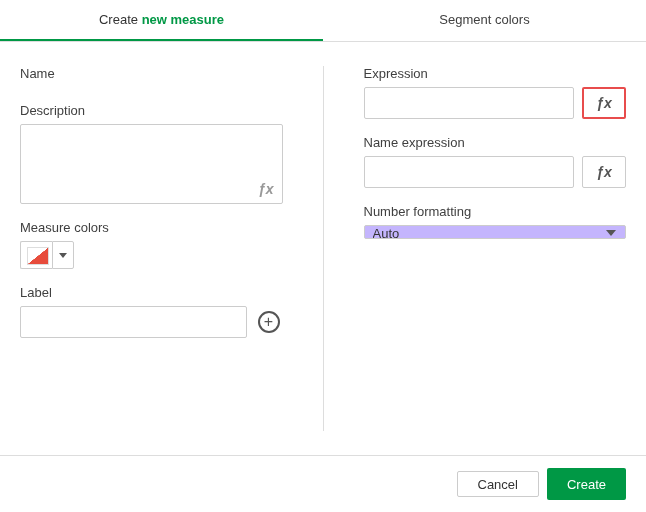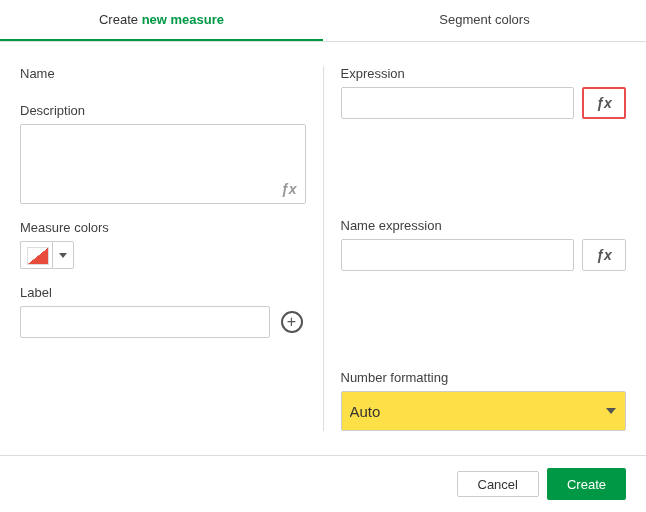--- a/index.html
+++ b/index.html
@@ -41,37 +41,36 @@
     .tab.active {
       border-bottom: 2px solid #009845;
       color: #333;
     }
 
     
     .content {
       flex: 1;
       display: flex;
       padding: 24px 20px;
-      gap: 17px;
+      gap: 40px;
       overflow: auto;
     }
 
     .left-panel {
       flex: 1;
       display: flex;
       flex-direction: column;
       gap: 16px;
     }
 
     .right-panel {
       flex: 1;
       display: flex;
       flex-direction: column;
       gap: 16px;
-      justify-content: space-between;
     }
 
     .divider {
       width: 1px;
       background: #ddd;
       align-self: stretch;
     }
 
     .field-label {
       font-size: 13px;
@@ -259,28 +258,28 @@
       color: #555;
     }
 
     .number-formatting-select {
       position: relative;
       width: 100%;
     }
 
     .number-formatting-select select {
       width: 100%;
-      height: 40px;
+      height: 14px;
       border: 1px solid #ccc;
       border-radius: 2px;
       padding: 0 30px 0 8px;
-      font-size: 15px;
+      font-size: 13px;
       color: #333;
       appearance: none;
-      background: #fde047;
+      background: #c4b5fd;
       cursor: pointer;
       outline: none;
     }
 
     .select-arrow {
       position: absolute;
       right: 10px;
       top: 50%;
       transform: translateY(-50%);
       pointer-events: none;

